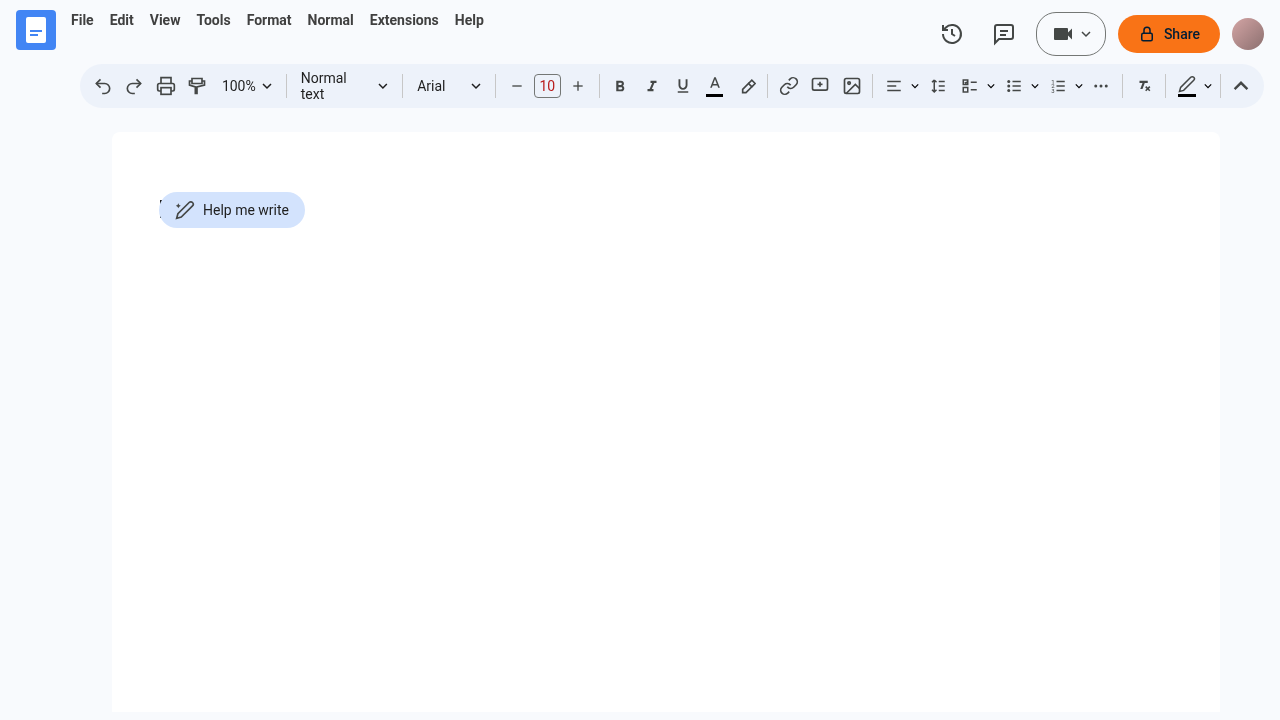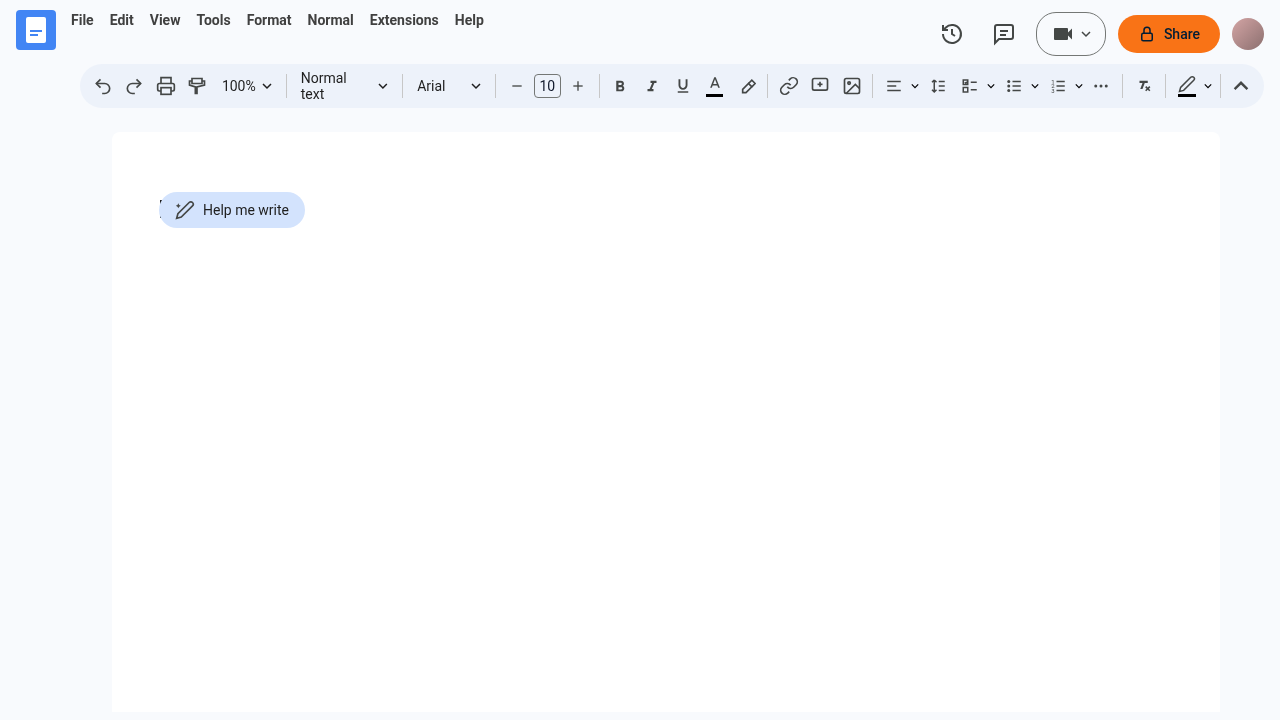--- a/index.html
+++ b/index.html
@@ -173,21 +173,21 @@
       height: 30px;
       border-radius: 4px;
     }
     .font-size-box {
       width: 28px;
       height: 24px;
       border: 1px solid #747775;
       border-radius: 4px;
       text-align: center;
       font-size: 14px;
-      color: #0f172a;
+      color: #b91c1c;
       display: flex;
       align-items: center;
       justify-content: center;
     }
     .tb-dropdown {
       display: flex;
       align-items: center;
     }
     .tb-dropdown-arrow {
       width: 12px;

